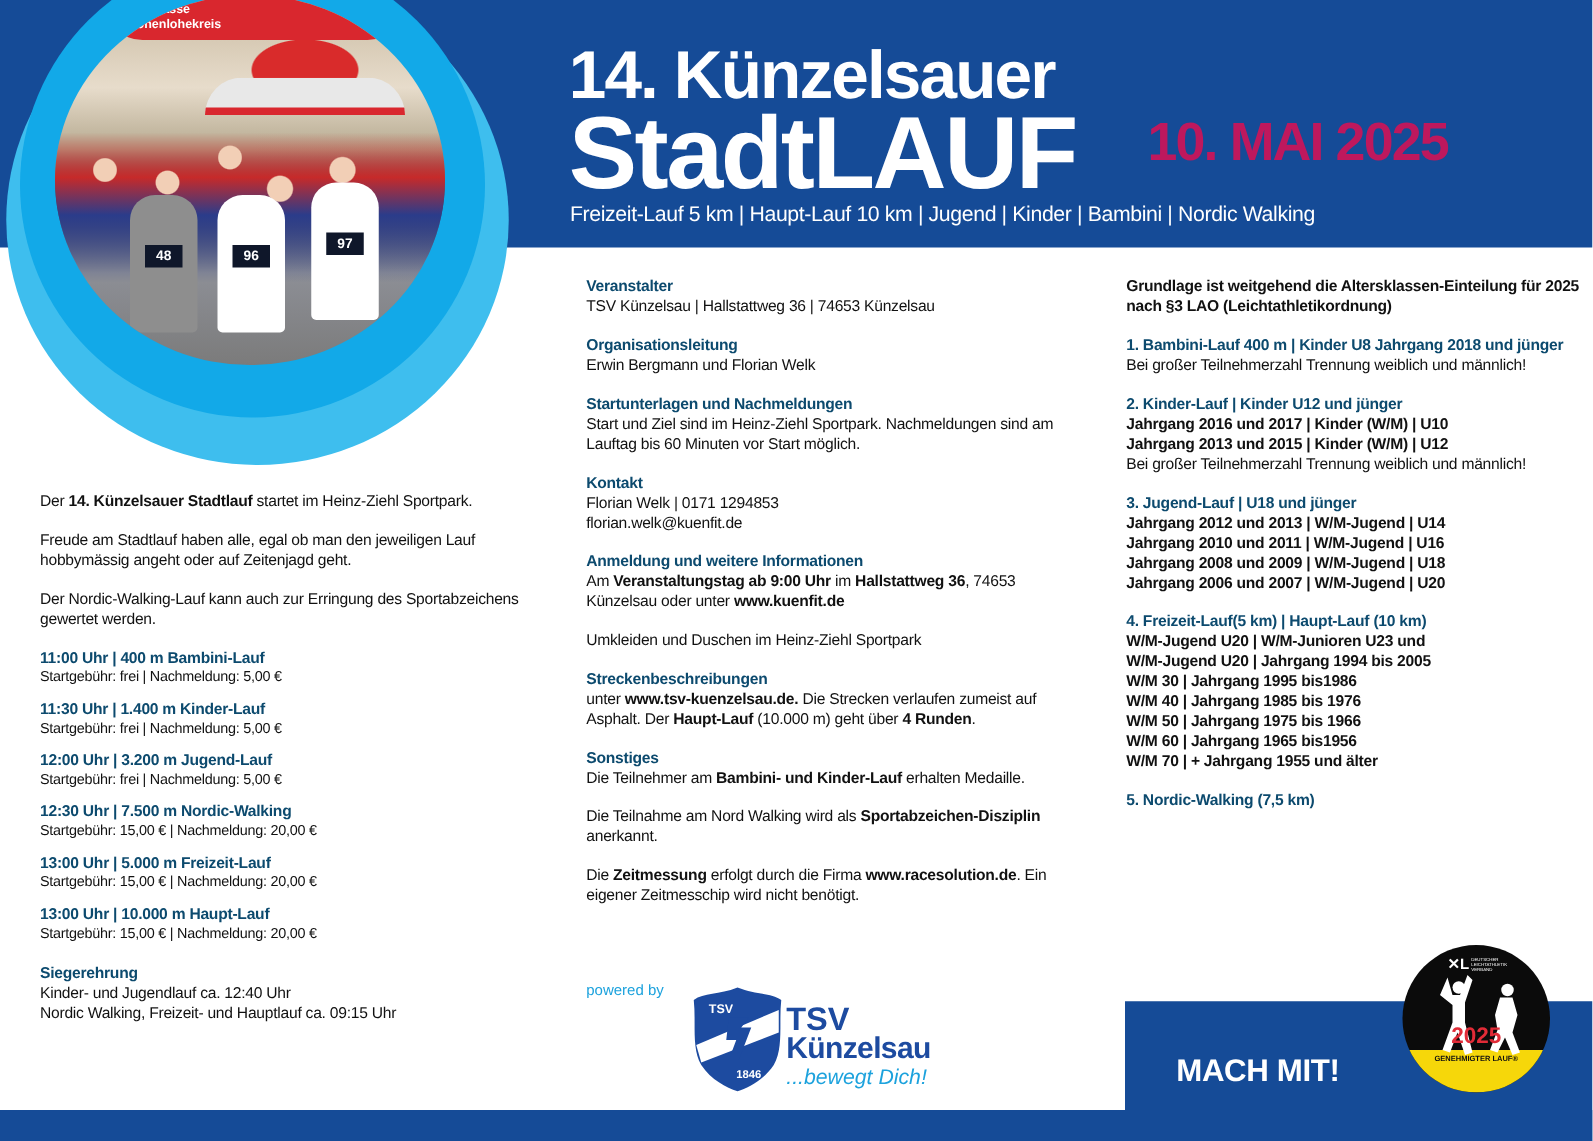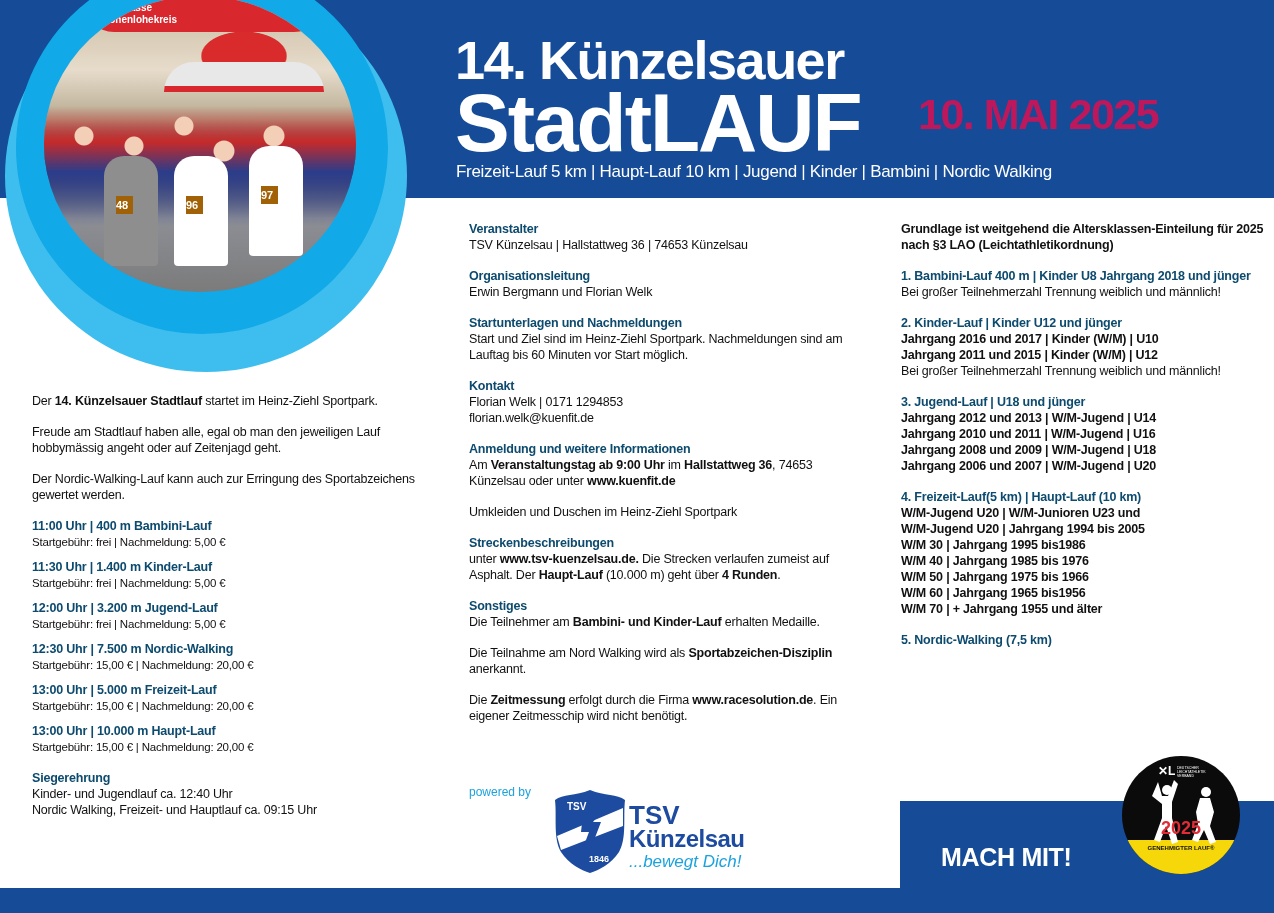--- a/index.html
+++ b/index.html
@@ -22,21 +22,21 @@
   .photo .umbrella { position: absolute; left: 120px; top: 66px; width: 160px; height: 30px; background: #e8e8e8; border-radius: 60px 60px 0 0; border-bottom: 6px solid #d9272e; }
   .photo .crowd { position: absolute; left: 0; top: 110px; width: 312px; height: 120px;
            background:
              radial-gradient(circle 10px at 40px 30px, #f2cfb6 90%, transparent 100%),
              radial-gradient(circle 10px at 90px 40px, #f2cfb6 90%, transparent 100%),
              radial-gradient(circle 10px at 140px 20px, #f2cfb6 90%, transparent 100%),
              radial-gradient(circle 11px at 180px 45px, #f2cfb6 90%, transparent 100%),
              radial-gradient(circle 11px at 230px 30px, #f2cfb6 90%, transparent 100%),
              linear-gradient(180deg, transparent 0%, #c62a2a 30%, #2b3c8a 55%, transparent 100%); }
   .photo .runner { position: absolute; top: 160px; width: 54px; height: 110px; background: #ffffff; border-radius: 20px 20px 4px 4px; }
-  .photo .runner .bib { position: absolute; left: 12px; top: 40px; width: 17px; height: 18px; background: #a16207; color: #fff; font-size: 11px; font-weight: bold; line-height: 18px; }
+  .photo .runner .bib { position: absolute; left: 12px; top: 40px; width: 30px; height: 18px; background: #0f172a; color: #fff; font-size: 11px; font-weight: bold; text-align: center; line-height: 18px; }
   .photo .runner.gray { background: #8e8e8e; }
 
   
   .title-line1 { position: absolute; left: 455px; top: 30px; color: #fff; font-size: 54px; font-weight: bold; letter-spacing: -1.5px; line-height: 60px; white-space: nowrap; }
   .title-line2 { position: absolute; left: 455px; top: 80px; color: #fff; font-size: 82px; font-weight: bold; letter-spacing: -2px; line-height: 86px; white-space: nowrap; }
   .subtitle { position: absolute; left: 456px; top: 162px; color: #fff; font-size: 17px; letter-spacing: -0.3px; white-space: nowrap; }
   .date { position: absolute; left: 918px; top: 70px; color: #be185d; font-size: 43px; font-weight: bold; letter-spacing: -1.5px; white-space: nowrap; margin-top: 20px; }
 
   
   .col { position: absolute; font-size: 12.5px; line-height: 16px; letter-spacing: -0.2px; }
@@ -206,21 +206,21 @@
   <p class="intro">Grundlage ist weitgehend die Altersklassen-Einteilung für 2025 nach §3 LAO (Leichtathletikordnung)</p>
 
   <div class="blk">
     <p class="blue-h">1. Bambini-Lauf 400 m | Kinder U8 Jahrgang 2018 und jünger</p>
     <p>Bei großer Teilnehmerzahl Trennung weiblich und männlich!</p>
   </div>
 
   <div class="blk">
     <p class="blue-h">2. Kinder-Lauf  | Kinder U12 und jünger</p>
     <p class="bold-line">Jahrgang 2016 und 2017 | Kinder (W/M) | U10</p>
-    <p class="bold-line">Jahrgang 2011 und 2015 | Kinder (W/M) | U12</p>
+    <p class="bold-line">Jahrgang 2013 und 2015 | Kinder (W/M) | U12</p>
     <p>Bei großer Teilnehmerzahl Trennung weiblich und männlich!</p>
   </div>
 
   <div class="blk">
     <p class="blue-h">3. Jugend-Lauf | U18 und jünger</p>
     <p class="bold-line">Jahrgang 2012 und 2013 | W/M-Jugend | U14</p>
     <p class="bold-line">Jahrgang 2010 und 2011 | W/M-Jugend | U16</p>
     <p class="bold-line">Jahrgang 2008 und 2009 | W/M-Jugend | U18</p>
     <p class="bold-line">Jahrgang 2006 und 2007 | W/M-Jugend | U20</p>
   </div>

